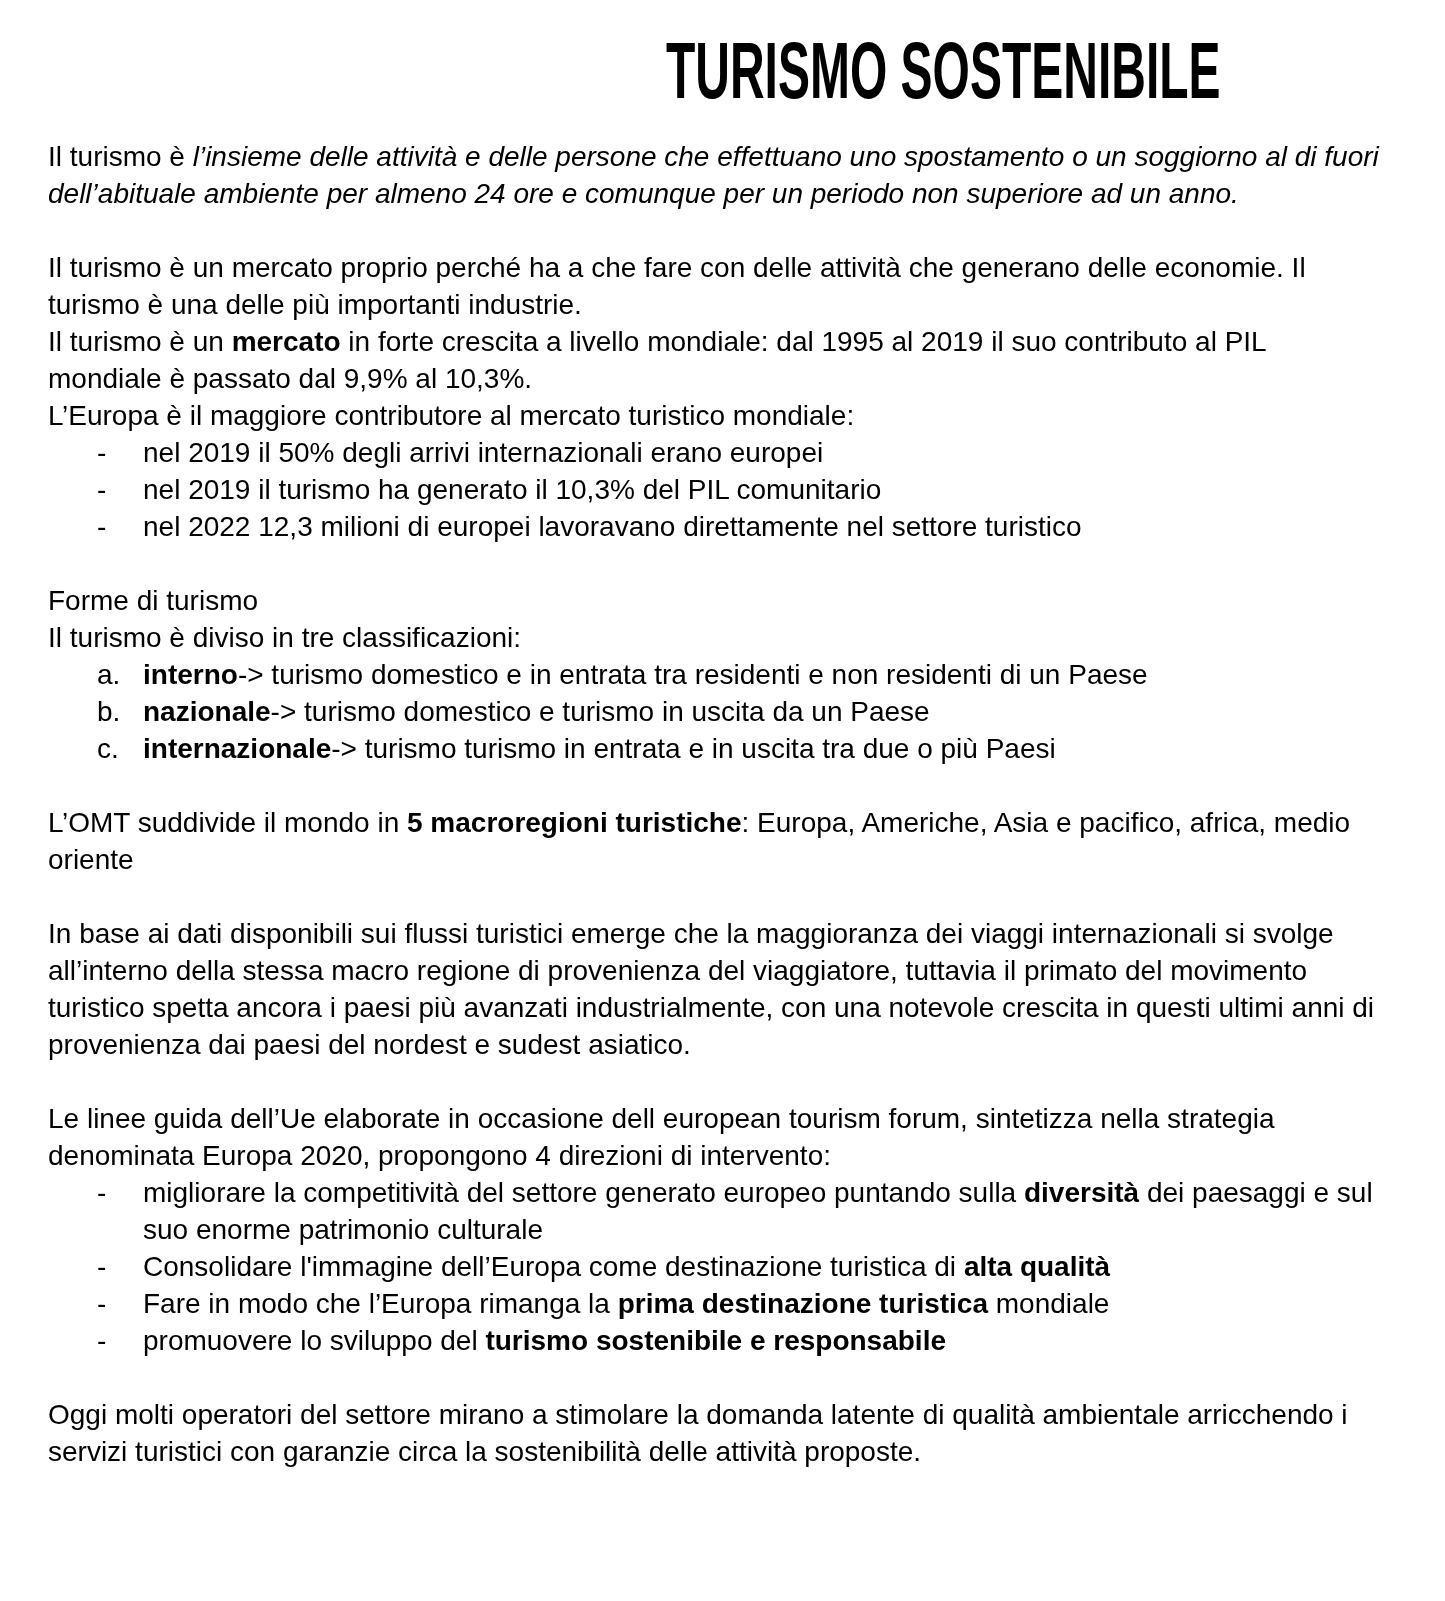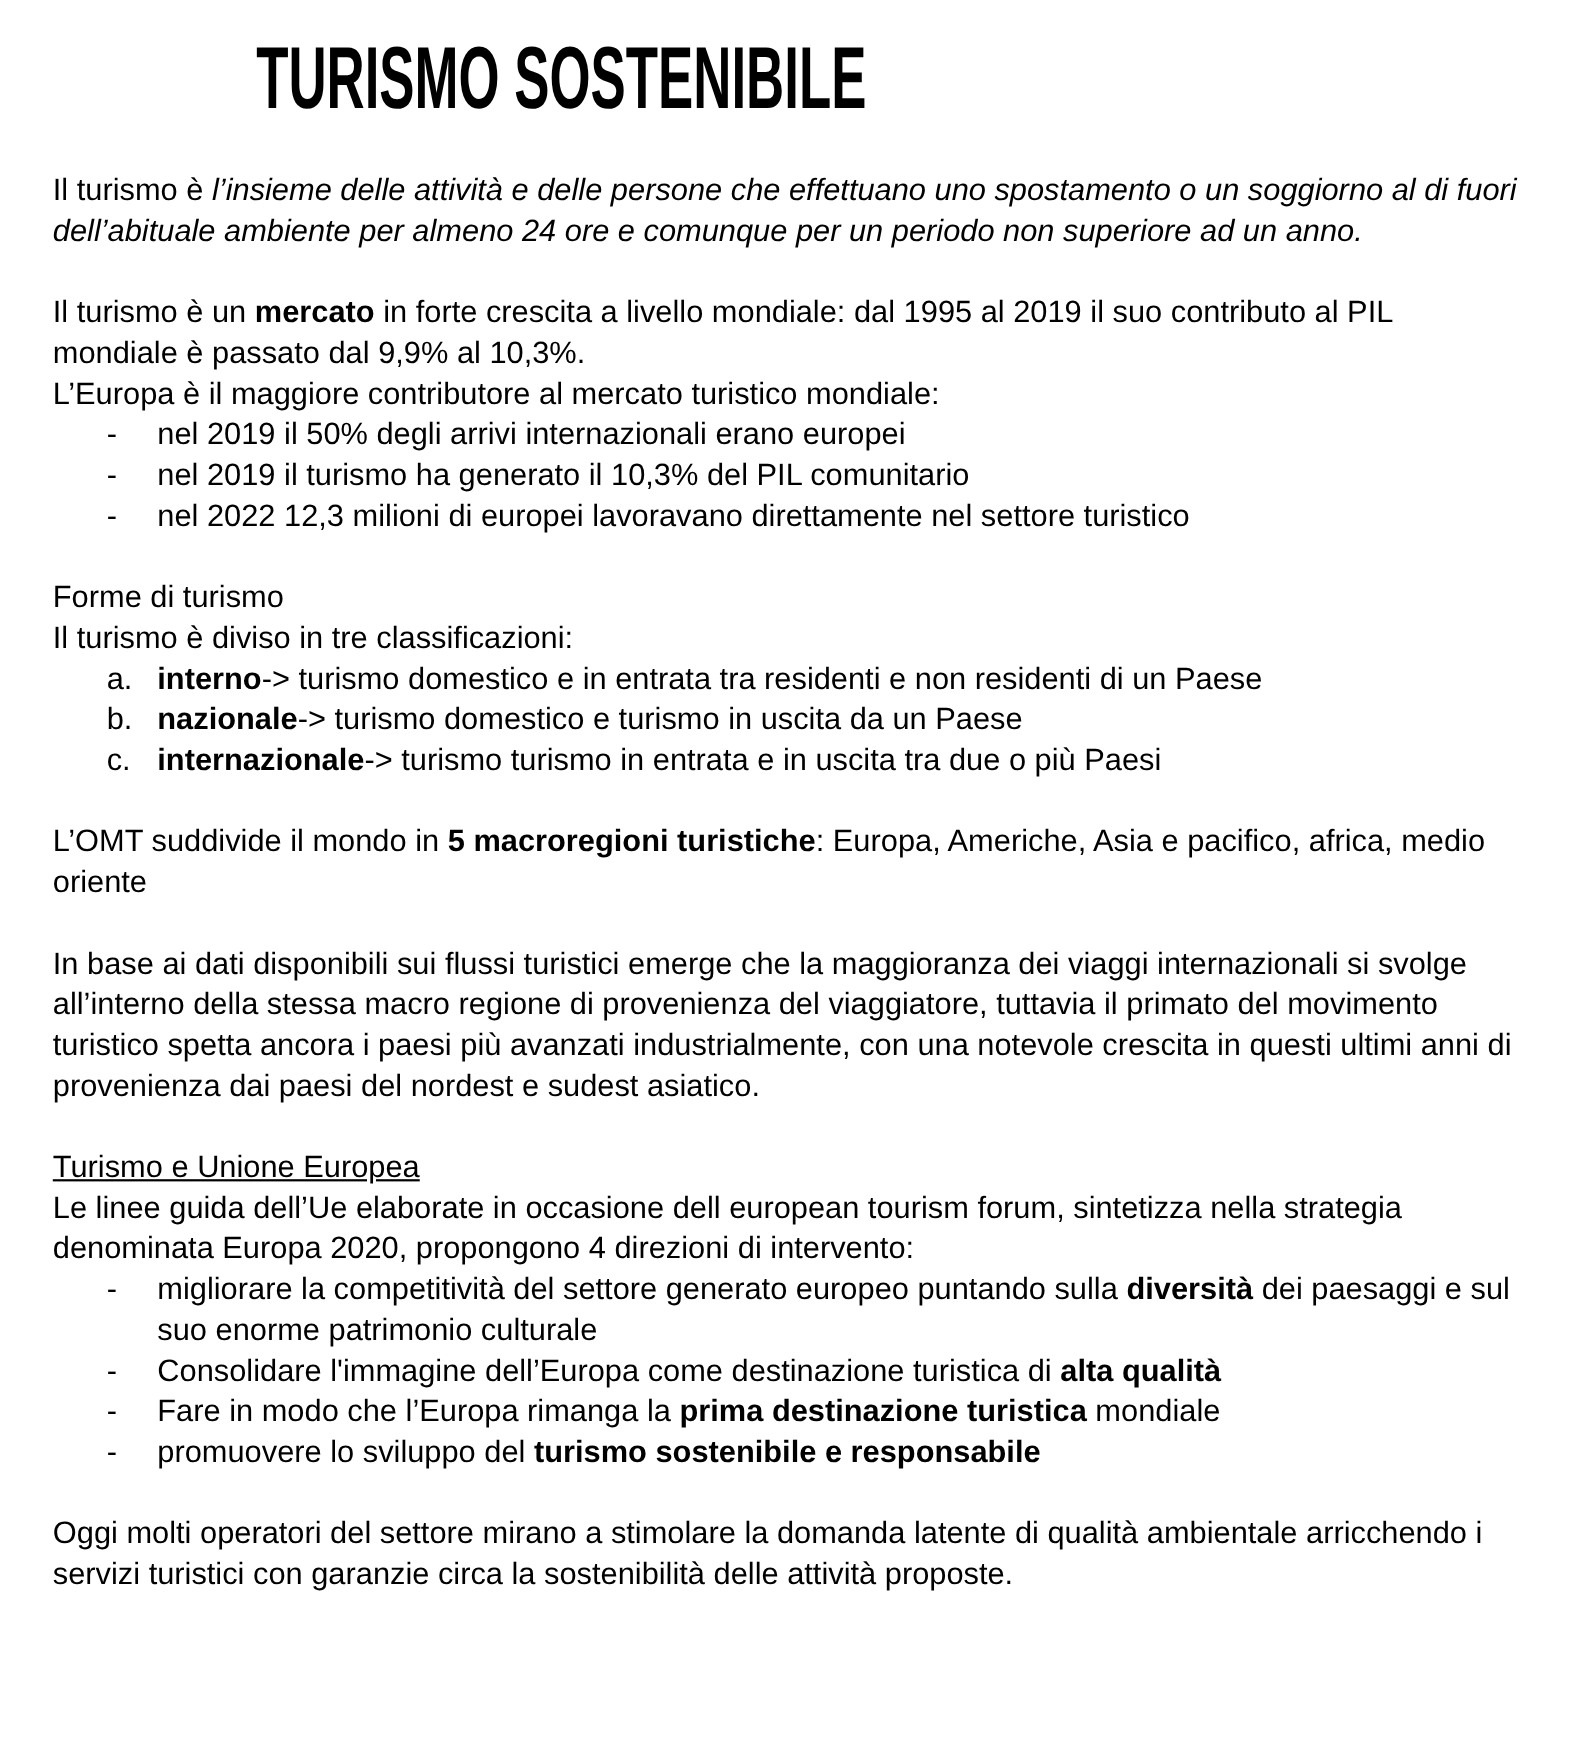--- a/index.html
+++ b/index.html
@@ -14,22 +14,22 @@
   .page {
     box-sizing: border-box;
     width: 1445px;
     min-height: 1601px;
     padding: 31px 40px 40px 48px;
     font-family: "Liberation Sans", sans-serif;
     color: #000000;
     background: #ffffff;
   }
   .title-wrap {
-    text-align: left;
-    margin: 0 0 43px 0;
+    text-align: right;
+    margin: 0 0 27px 0;
     height: 80px;
     white-space: nowrap;
   }
   .title {
     display: inline-block;
     font-weight: 700;
     font-size: 80px;
     line-height: 80px;
     letter-spacing: 0;
     transform: scaleX(0.60) scaleY(1.0);
@@ -63,22 +63,23 @@
   .run.u { text-decoration: underline; }
 </style>
 </head>
 <body>
 
 <div class="page">
   <div class="title-wrap">
     <span class="title">TURISMO SOSTENIBILE</span>
   </div>
   <div class="doc"><p class="para"><span class="run">Il turismo è </span><span class="run i">l’insieme delle attività e delle persone che effettuano uno spostamento o un soggiorno al di fuori
-dell’abituale ambiente per almeno 24 ore e comunque per un periodo non superiore ad un anno.</span></p><div class="spacer"></div><p class="para"><span class="run">Il turismo è un </span><span class="run b">mercato</span><span class="run"> in forte crescita a livello mondiale: dal 1995 al 2019 il suo contributo al PIL
+dell’abituale ambiente per almeno 24 ore e comunque per un periodo non superiore ad un anno.</span></p><div class="spacer"></div><p class="para"><span class="run">Il turismo è un mercato proprio perché ha a che fare con delle attività che generano delle economie. Il
+turismo è una delle più importanti industrie.</span></p><p class="para"><span class="run">Il turismo è un </span><span class="run b">mercato</span><span class="run"> in forte crescita a livello mondiale: dal 1995 al 2019 il suo contributo al PIL
 mondiale è passato dal 9,9% al 10,3%.</span></p><p class="para"><span class="run">L’Europa è il maggiore contributore al mercato turistico mondiale:</span></p><ul class="doc-list"><li><span class="marker">-</span><span class="run">nel 2019 il 50% degli arrivi internazionali erano europei</span></li><li><span class="marker">-</span><span class="run">nel 2019 il turismo ha generato il 10,3% del PIL comunitario</span></li><li><span class="marker">-</span><span class="run">nel 2022 12,3 milioni di europei lavoravano direttamente nel settore turistico</span></li></ul><div class="spacer"></div><p class="para"><span class="run">Forme di turismo</span></p><p class="para"><span class="run">Il turismo è diviso in tre classificazioni:</span></p><ul class="doc-list"><li><span class="marker">a.</span><span class="run b">interno</span><span class="run">-&gt; turismo domestico e in entrata tra residenti e non residenti di un Paese</span></li><li><span class="marker">b.</span><span class="run b">nazionale</span><span class="run">-&gt; turismo domestico e turismo in uscita da un Paese</span></li><li><span class="marker">c.</span><span class="run b">internazionale</span><span class="run">-&gt; turismo turismo in entrata e in uscita tra due o più Paesi</span></li></ul><div class="spacer"></div><p class="para"><span class="run">L’OMT suddivide il mondo in </span><span class="run b">5 macroregioni turistiche</span><span class="run">: Europa, Americhe, Asia e pacifico, africa, medio
 oriente</span></p><div class="spacer"></div><p class="para"><span class="run">In base ai dati disponibili sui flussi turistici emerge che la maggioranza dei viaggi internazionali si svolge
 all’interno della stessa macro regione di provenienza del viaggiatore, tuttavia il primato del movimento
 turistico spetta ancora i paesi più avanzati industrialmente, con una notevole crescita in questi ultimi anni di
-provenienza dai paesi del nordest e sudest asiatico.</span></p><div class="spacer"></div><p class="para"><span class="run u">Turismo e Unione Europea</span></p><p class="para"><span class="run">Le linee guida dell’Ue elaborate in occasione dell european tourism forum, sintetizza nella strategia
+provenienza dai paesi del nordest e sudest asiatico.</span></p><div class="spacer"></div><p class="para"><span class="run">Le linee guida dell’Ue elaborate in occasione dell european tourism forum, sintetizza nella strategia
 denominata Europa 2020, propongono 4 direzioni di intervento:</span></p><ul class="doc-list"><li><span class="marker">-</span><span class="run">migliorare la competitività del settore generato europeo puntando sulla </span><span class="run b">diversità</span><span class="run"> dei paesaggi e sul
 suo enorme patrimonio culturale</span></li><li><span class="marker">-</span><span class="run">Consolidare l'immagine dell’Europa come destinazione turistica di </span><span class="run b">alta qualità</span></li><li><span class="marker">-</span><span class="run">Fare in modo che l’Europa rimanga la </span><span class="run b">prima destinazione turistica</span><span class="run"> mondiale</span></li><li><span class="marker">-</span><span class="run">promuovere lo sviluppo del </span><span class="run b">turismo sostenibile e responsabile</span></li></ul><div class="spacer"></div><p class="para"><span class="run">Oggi molti operatori del settore mirano a stimolare la domanda latente di qualità ambientale arricchendo i
 servizi turistici con garanzie circa la sostenibilità delle attività proposte.</span></p></div>
 </div>
 
 </body></html>

